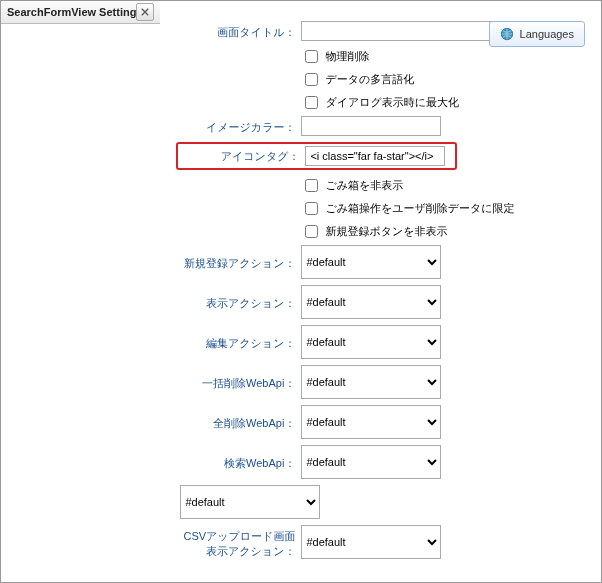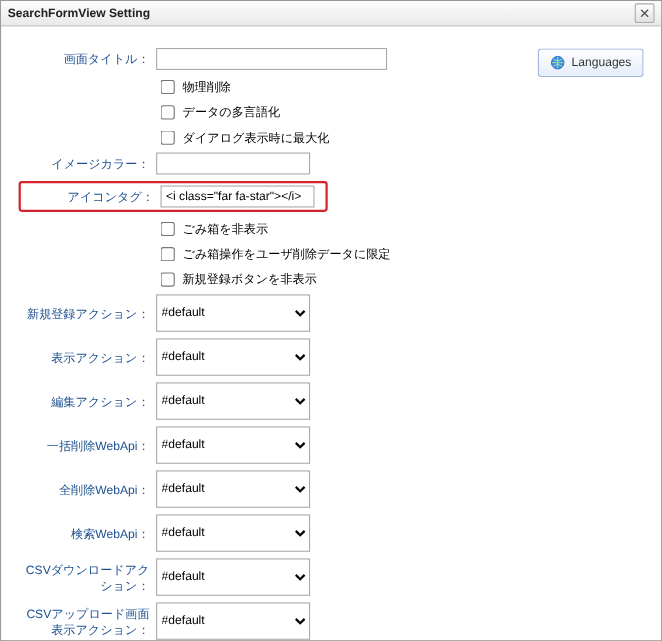--- a/index.html
+++ b/index.html
@@ -1,16 +1,16 @@
 <!DOCTYPE html>
 <html><head>
 <meta charset="utf-8">
 <style>
 html,body{margin:0;padding:0;font-family:"Meiryo","Hiragino Kaku Gothic Pro",sans-serif;font-size:11px;background:#fff}
-.dialog{width:602px;height:583px;box-sizing:border-box;border:1px solid #999;background:#fff;display:flex;flex-direction:column}
+.dialog{width:602px;height:583px;box-sizing:border-box;border:1px solid #999;background:#fff;display:flex;flex-direction:row}
 .titlebar{height:22px;background:linear-gradient(#fdfdfd,#e9e9e9);border-bottom:1px solid #bbb;display:flex;align-items:center;padding:0 6px;font-weight:bold;color:#222}
 .titlebar .spacer{flex:1}
 .close-btn{width:16px;height:16px;border:1px solid #aaa;border-radius:2px;background:linear-gradient(#fff,#e0e0e0);display:flex;align-items:center;justify-content:center;cursor:pointer;color:#555}
 .close-btn svg{width:8px;height:8px}
 .body{flex:1;position:relative;display:flex;overflow:hidden;}
 .scroll-area{flex:1;overflow-y:auto;padding:20px 20px 10px 20px}
 
 .scroll-area::-webkit-scrollbar{width:16px}
 .scroll-area::-webkit-scrollbar-track{background:#eee;border-left:1px solid #ccc}
 .scroll-area::-webkit-scrollbar-thumb{background:linear-gradient(#ddd,#bbb);border:1px solid #999;border-radius:2px}
@@ -132,21 +132,20 @@
             <select class="sel"><option>#default</option></select>
           </div>
       </div>
       <div class="form-row">
         <div class="lbl">検索WebApi：</div>
         <div class="ctrl">
             <select class="sel"><option>#default</option></select>
           </div>
       </div>
       <div class="form-row">
-        <div class="lbl">CSVダウンロードアクション：</div>
         <div class="ctrl">
             <select class="sel"><option>#default</option></select>
           </div>
       </div>
       <div class="form-row">
         <div class="lbl">CSVアップロード画面表示アクション：</div>
         <div class="ctrl">
             <select class="sel"><option>#default</option></select>
           </div>
       </div>

